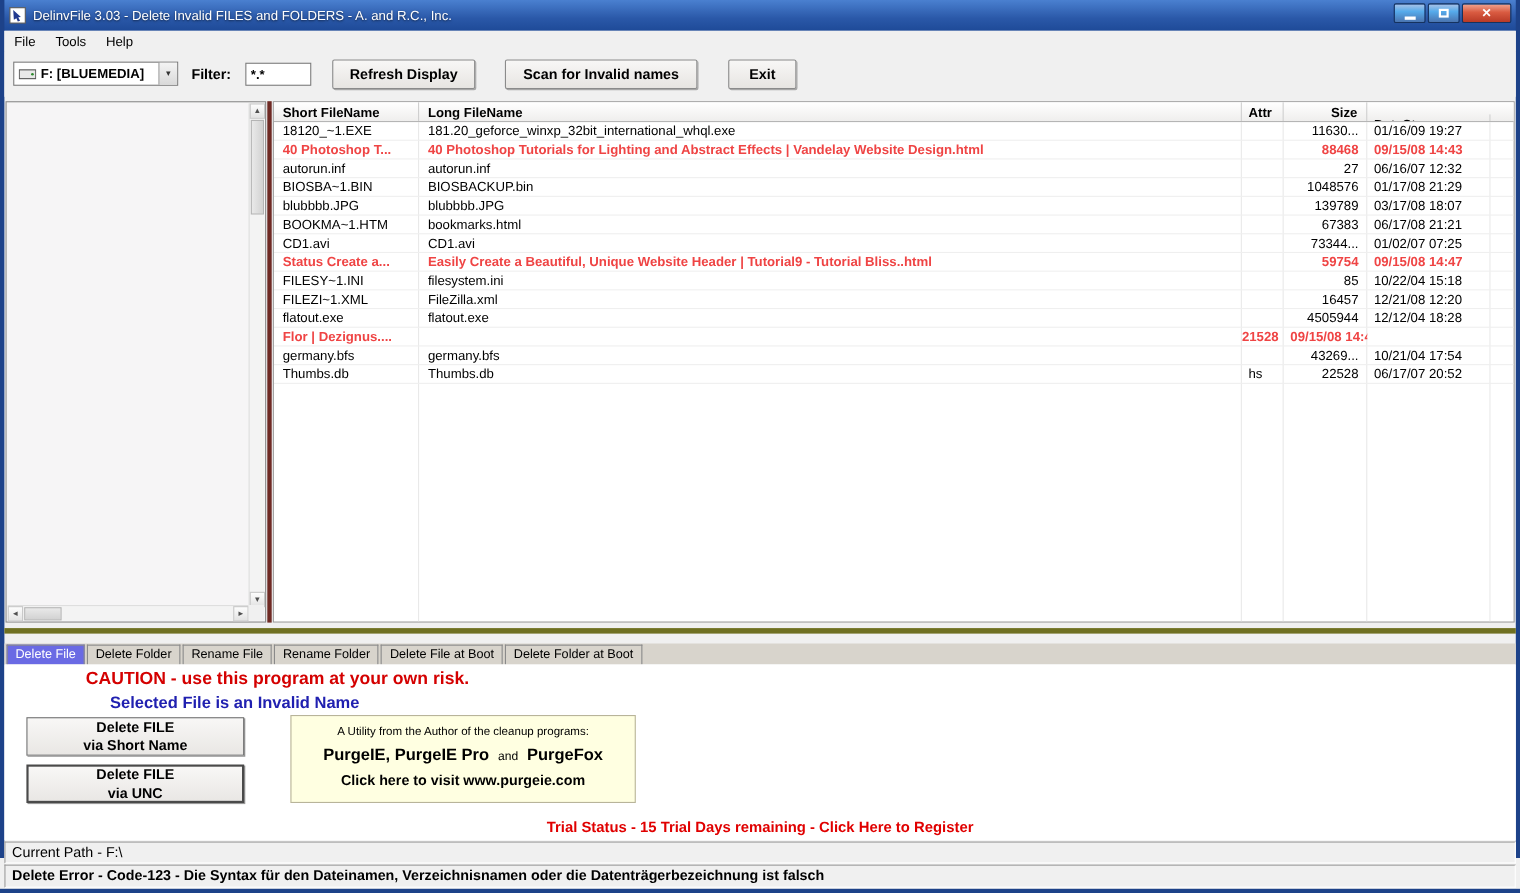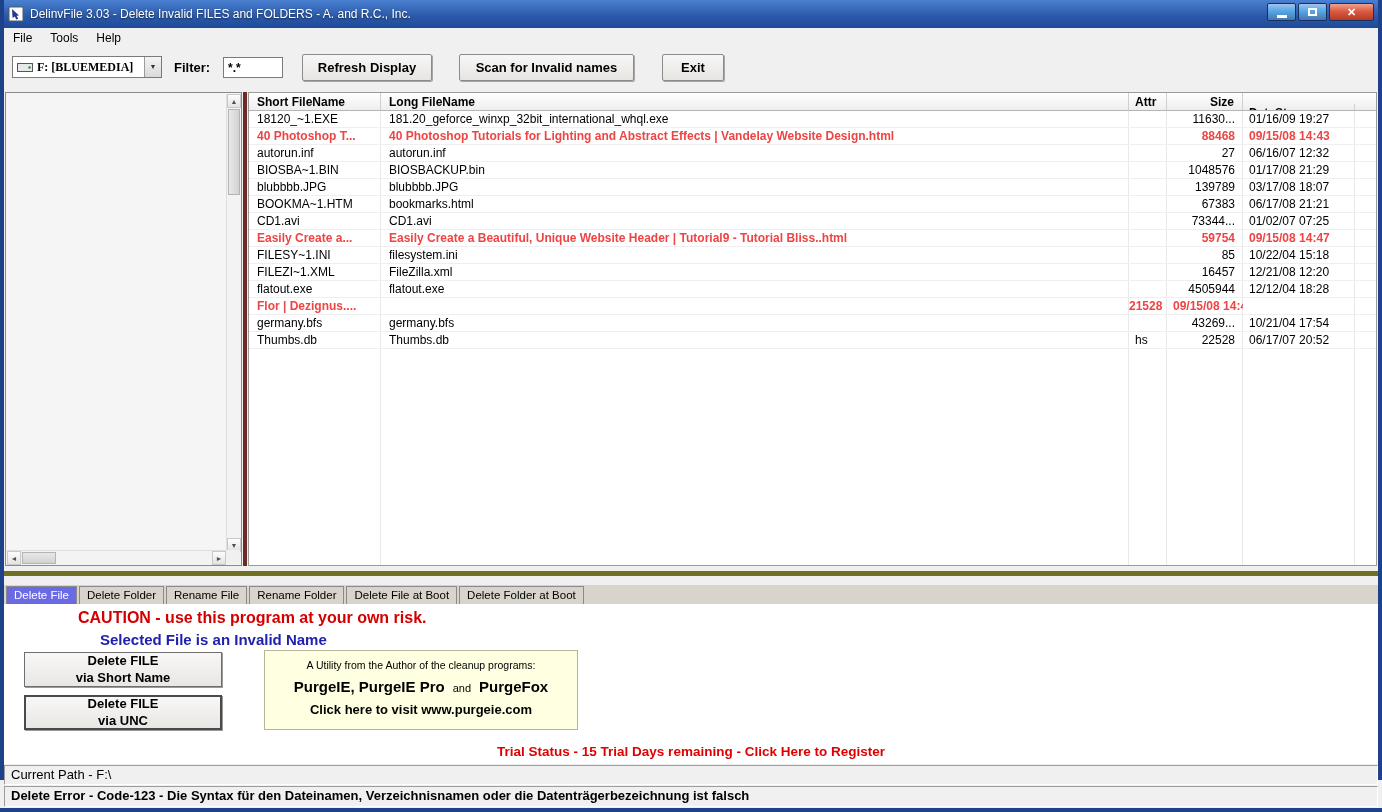--- a/index.html
+++ b/index.html
@@ -32,21 +32,21 @@
 
   
   .menubar { left:4px; top:28px; width:1374px; height:19px; background:#f0f0f0;
     display:flex; align-items:center; font-size:12px; }
   .menu-item { padding:2px 9px; cursor:default; }
 
   
   .toolbar { left:4px; top:47px; width:1374px; height:41px; background:#f0f0f0; }
   .combo { position:absolute; left:8px; top:9px; width:150px; height:22px; background:#fff;
     border:1px solid #7a7a7a; display:flex; align-items:center; gap:4px; padding-left:4px;
-    font-size:12px; font-weight:700;font-family:Liberation Serif, serif; }
+    font-size:12px; font-weight:700; }
   .combo-text { flex:1; white-space:nowrap; overflow:hidden; }
   .combo-drop { width:17px; height:20px; border-left:1px solid #9a9a9a;
     background:linear-gradient(#f4f4f4,#d9d9d9); display:flex; align-items:center; justify-content:center;
     font-size:7px; color:#333; }
   .filter-label { position:absolute; left:170px; top:13px; font-size:13px; font-weight:700; }
   .filter-input { position:absolute; left:219px; top:10px; width:60px; height:21px;
     border:1px solid #7a7a7a; font-family:"Liberation Sans",sans-serif; font-size:12px; font-weight:700;
     padding-left:4px; background:#fff; }
   .tb-btn { position:absolute; top:7px; height:27px; font-family:"Liberation Sans",sans-serif;
     font-size:13px; font-weight:700; color:#000; background:linear-gradient(#f8f7f6,#e7e5e2);
@@ -272,21 +272,21 @@
         </div>
         <div class="lrow">
           <div class="lcell c-short">CD1.avi</div>
           <div class="lcell c-long">CD1.avi</div>
           <div class="lcell c-attr"></div>
           <div class="lcell c-size">73344...</div>
           <div class="lcell c-date">01/02/07 07:25</div>
           <div class="lcell c-stub"></div>
         </div>
         <div class="lrow invalid">
-          <div class="lcell c-short">Easily Create a...</div>
+          <div class="lcell c-short">Status Create a...</div>
           <div class="lcell c-long">Easily Create a Beautiful, Unique Website Header | Tutorial9 - Tutorial Bliss..html</div>
           <div class="lcell c-attr"></div>
           <div class="lcell c-size">59754</div>
           <div class="lcell c-date">09/15/08 14:47</div>
           <div class="lcell c-stub"></div>
         </div>
         <div class="lrow">
           <div class="lcell c-short">FILESY~1.INI</div>
           <div class="lcell c-long">filesystem.ini</div>
           <div class="lcell c-attr"></div>

